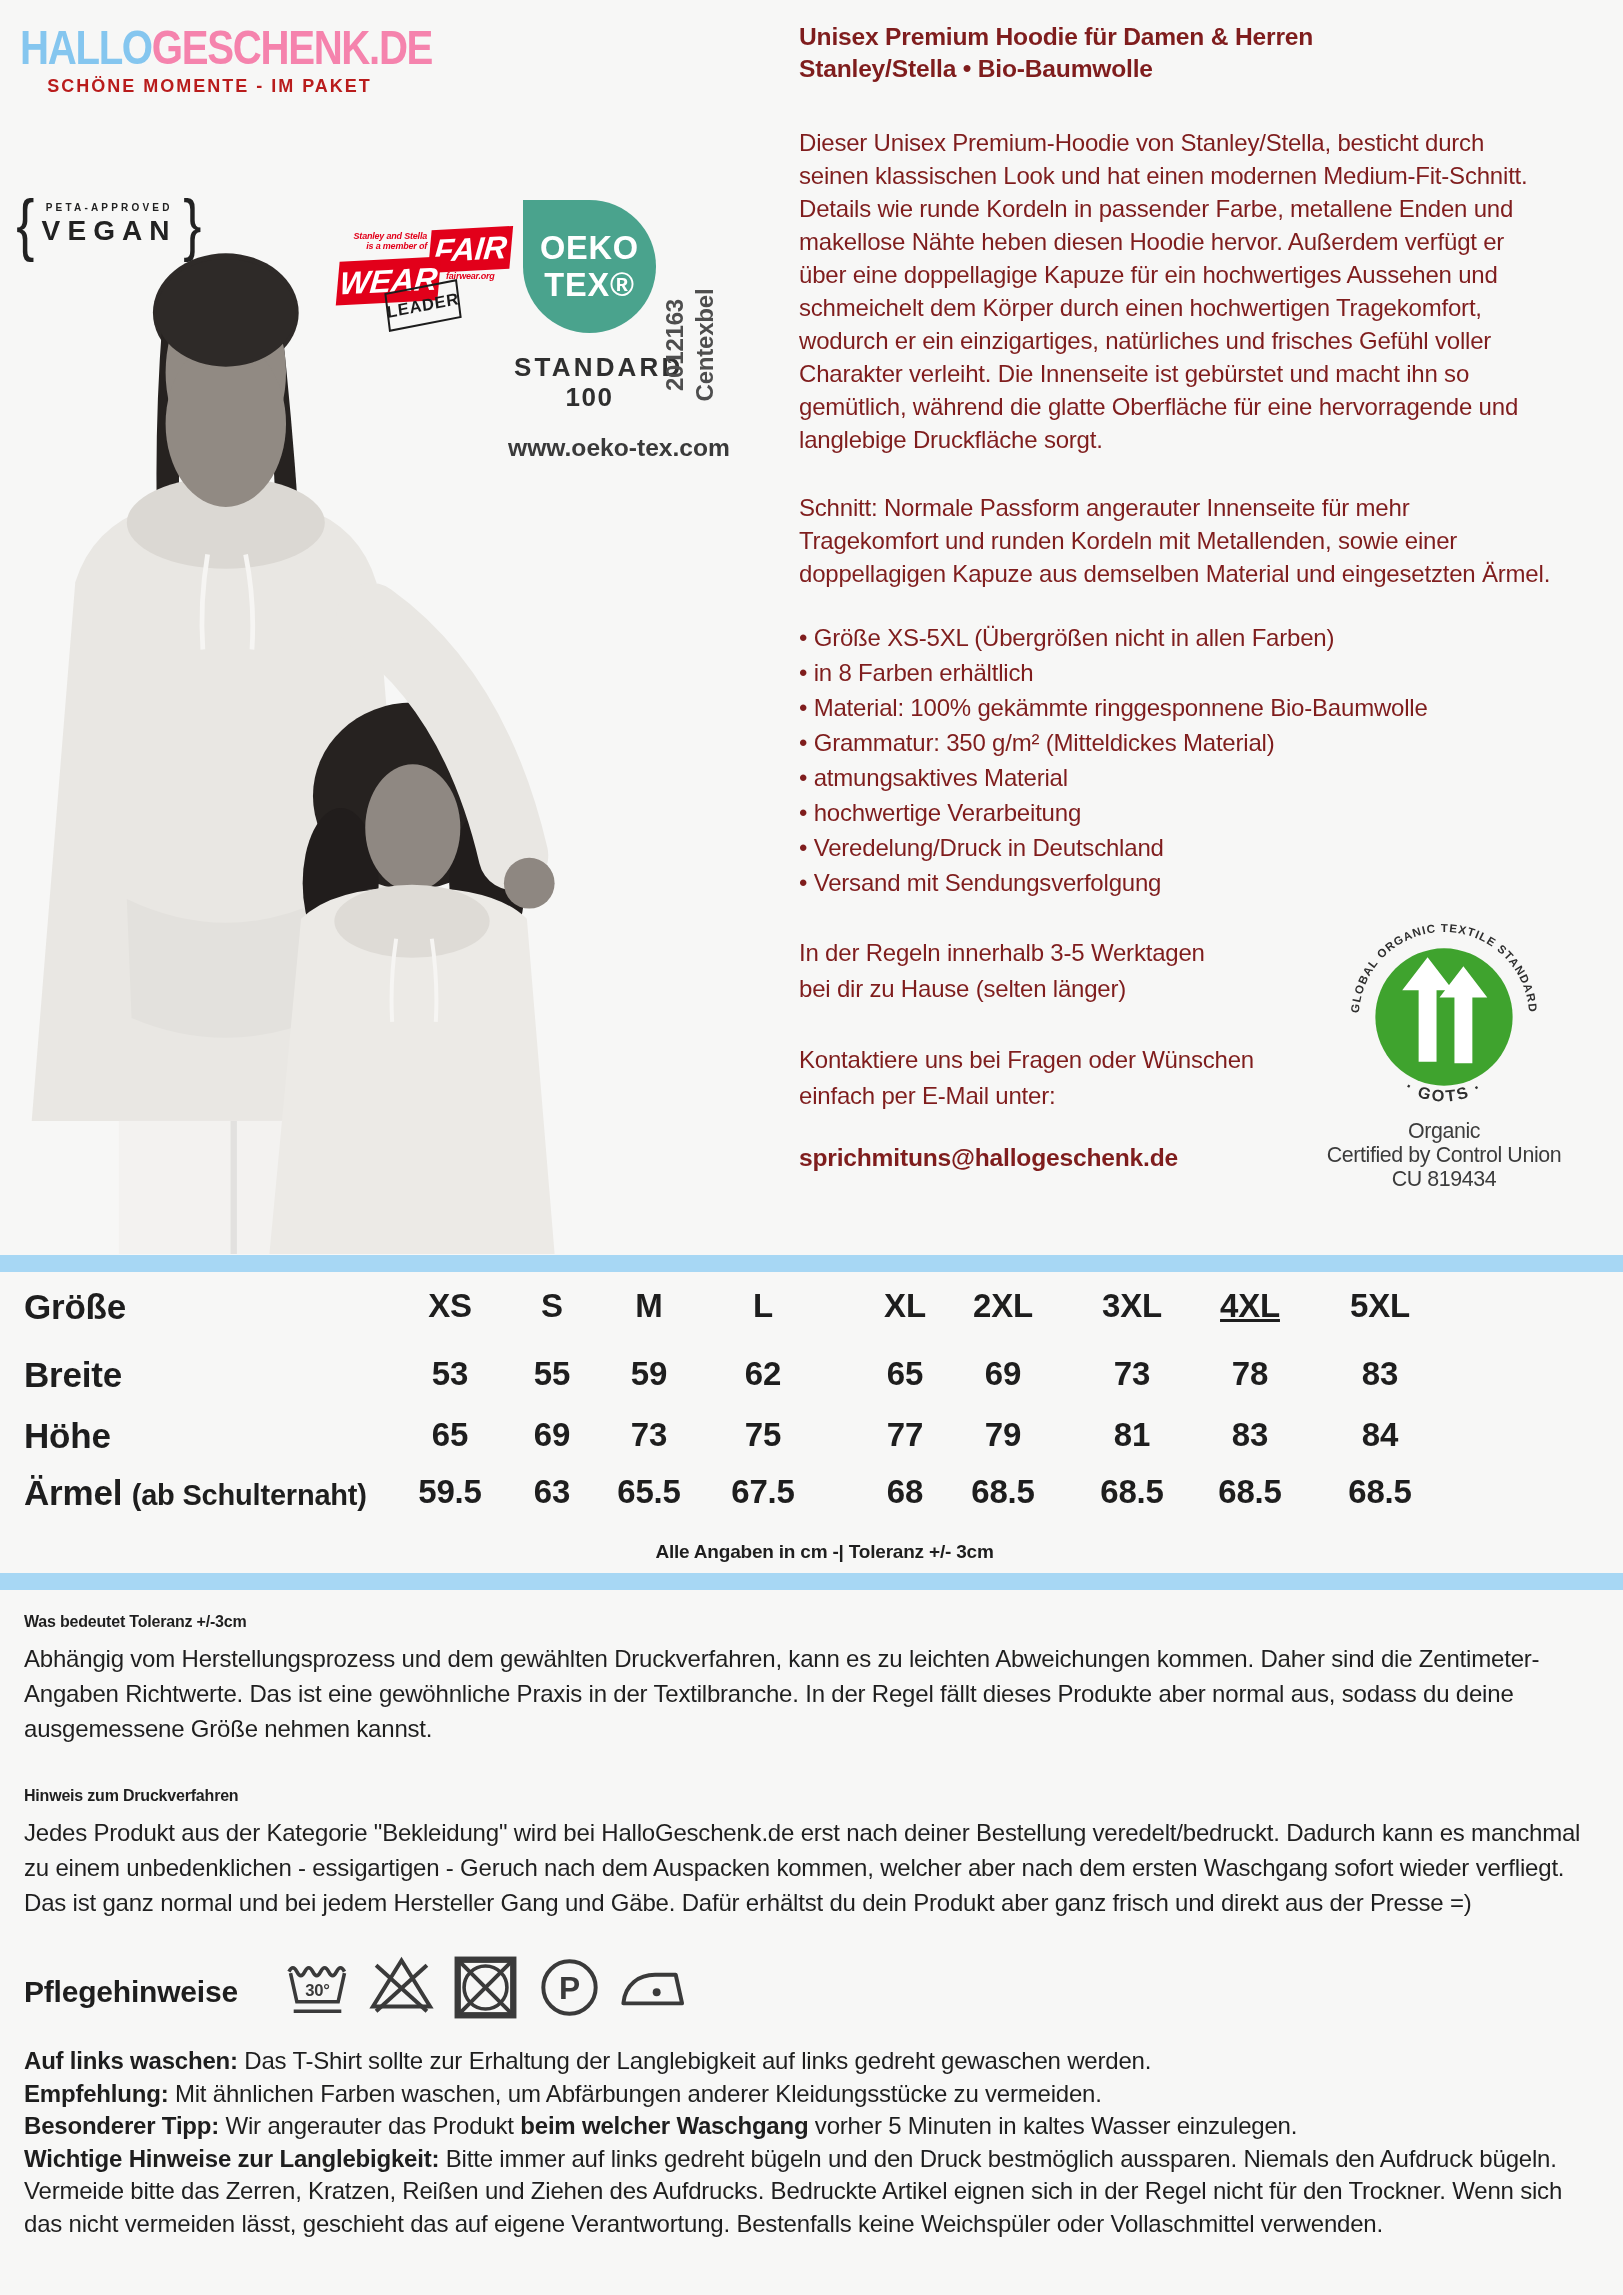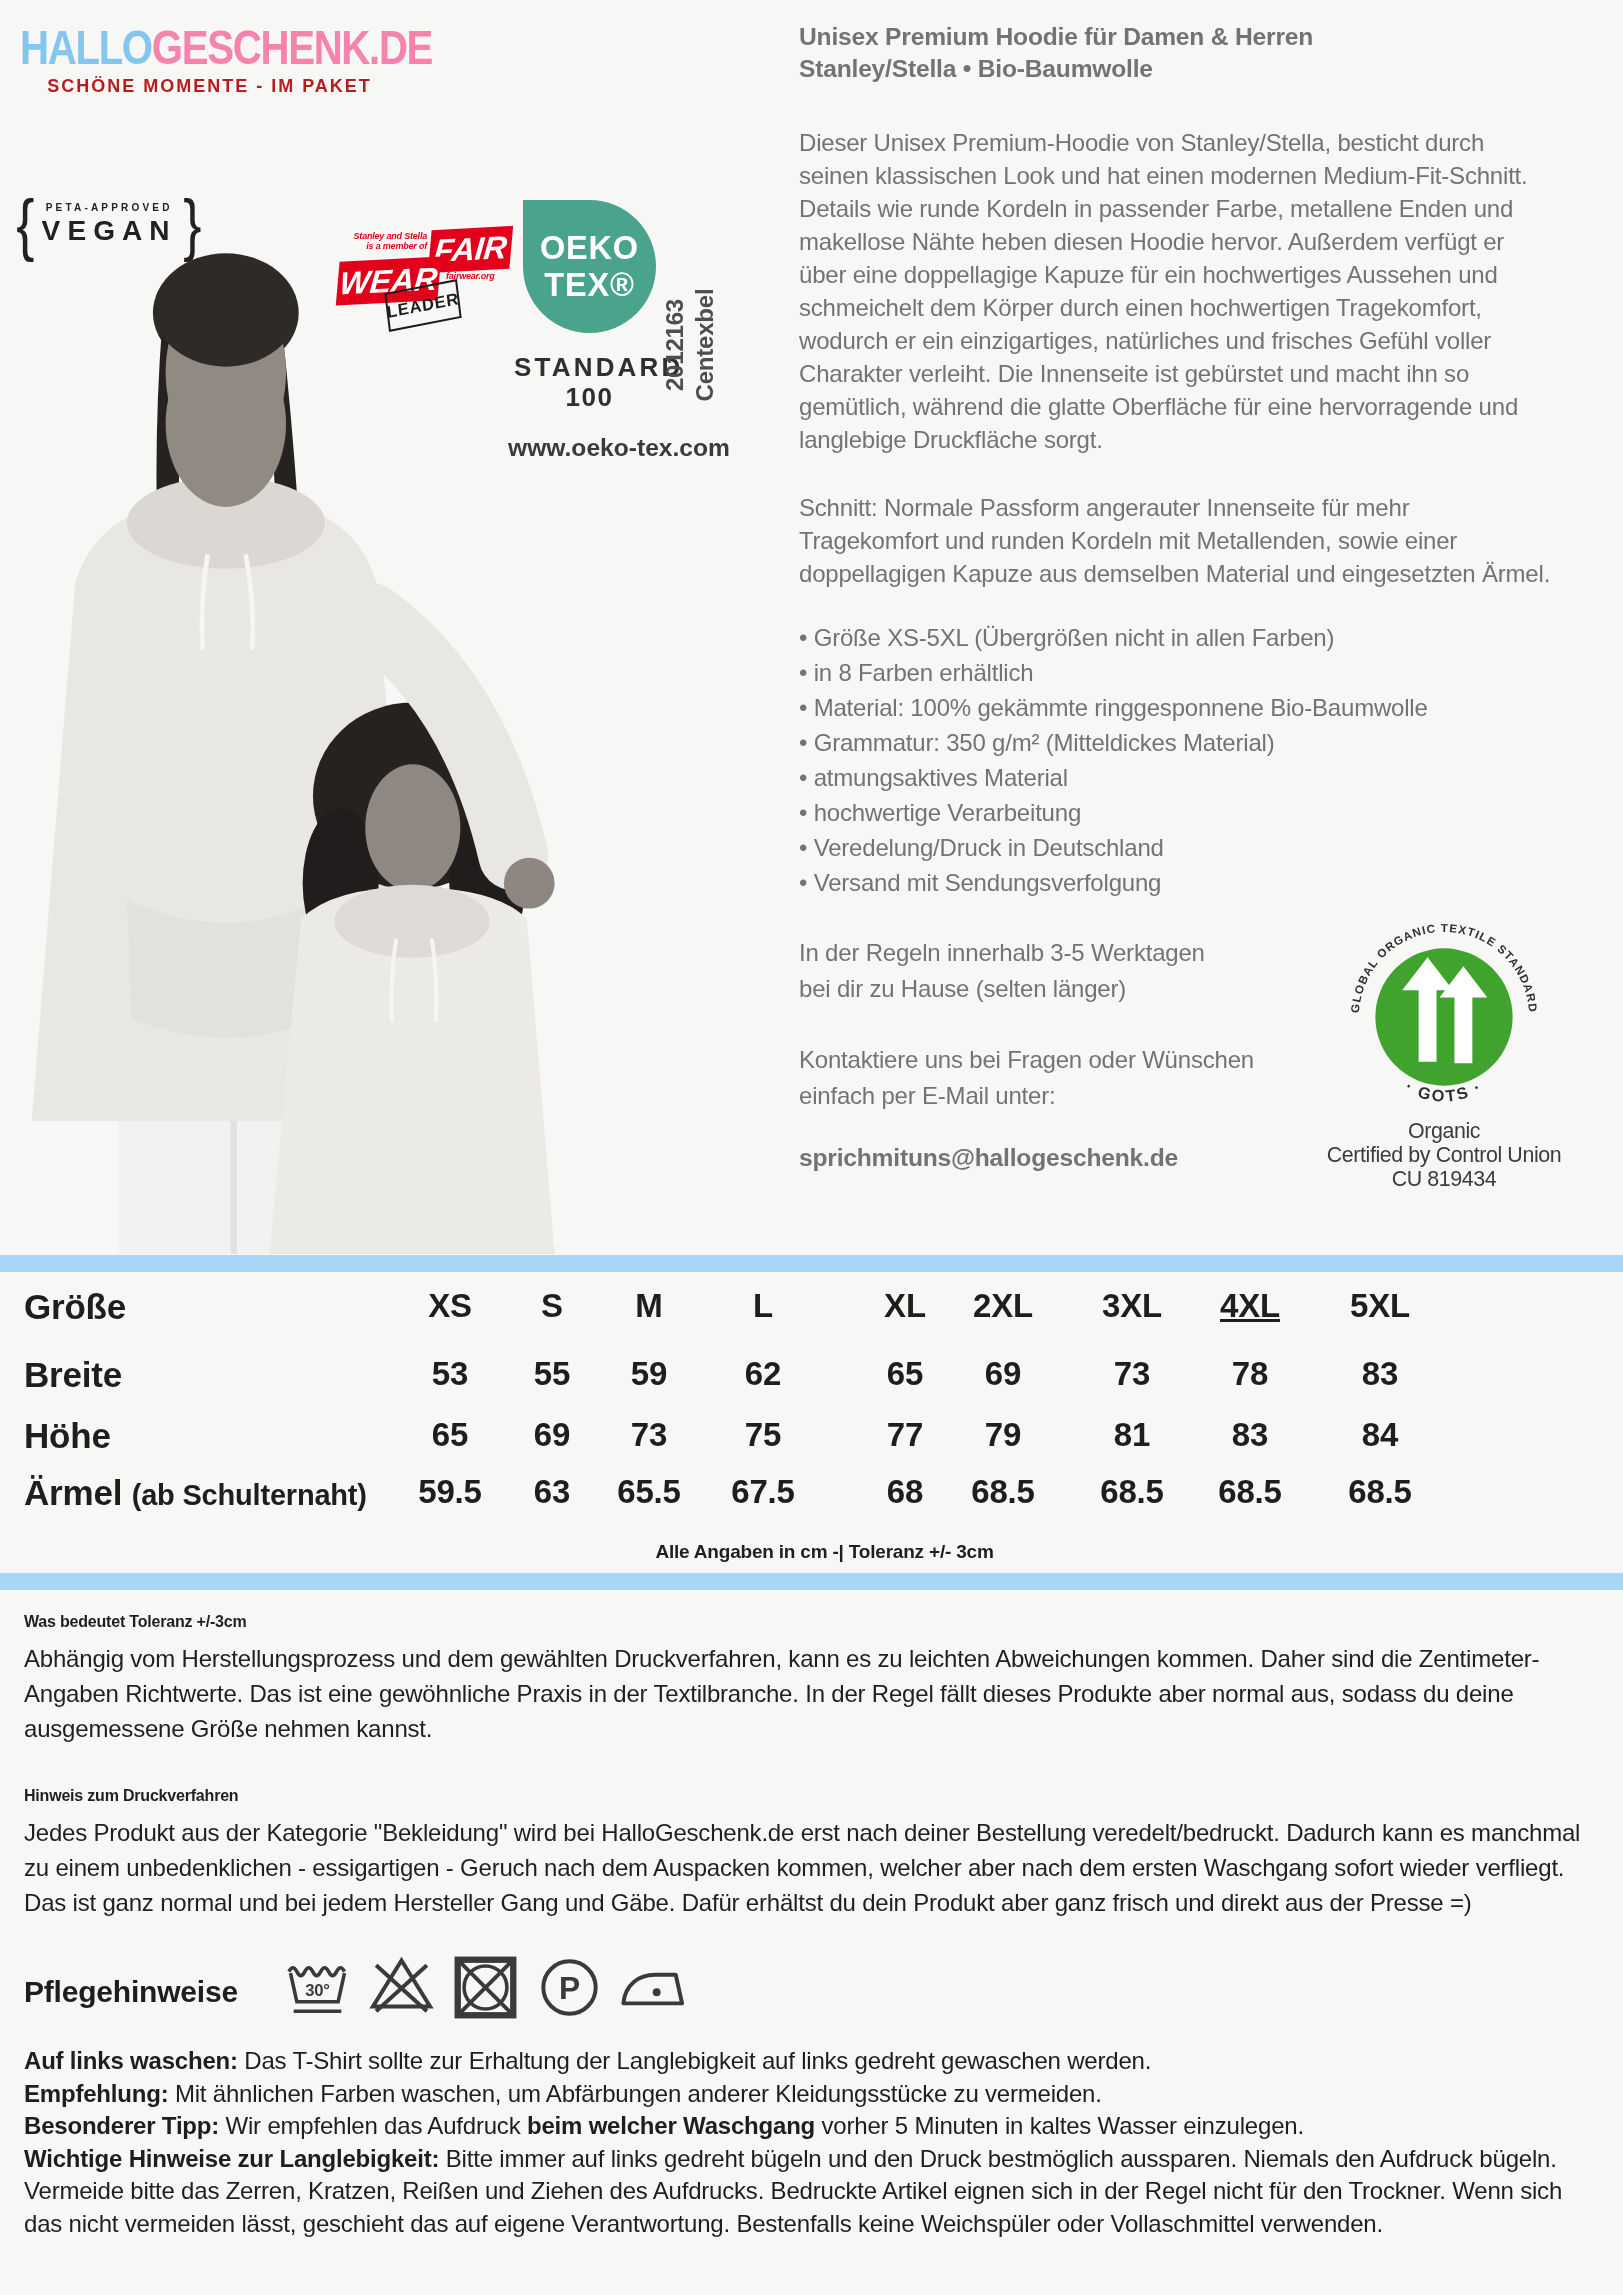--- a/index.html
+++ b/index.html
@@ -44,21 +44,21 @@
   .oeko-100{position:absolute;left:514px;top:382px;width:151px;text-align:center;font-size:26px;
             font-weight:bold;letter-spacing:1.6px;color:#2f2f2f;}
   .oeko-cert{position:absolute;left:634px;top:285px;width:87px;height:127px;}
   .oeko-cert span{position:absolute;white-space:nowrap;font-size:24px;font-weight:bold;color:#4e4e4e;}
   .oeko-cert .c1{left:41px;top:60px;transform:translate(-50%,-50%) rotate(-90deg);}
   .oeko-cert .c2{left:71px;top:60px;transform:translate(-50%,-50%) rotate(-90deg);}
   .oeko-url{position:absolute;left:504px;top:434px;width:230px;text-align:center;font-size:24.6px;
             font-weight:bold;color:#3a3a3a;letter-spacing:0px;}
 
   
-  .right-col{position:absolute;left:799px;top:20.6px;width:753px;font-size:24px;line-height:33px;color:#737373;}
+  .right-col{position:absolute;left:799px;top:20.6px;width:753px;font-size:24px;line-height:33px;color:#7f1d1d;}
   .right-col .title{font-size:24.6px;font-weight:bold;line-height:32px;margin:0;}
   .right-col p{margin:0;}
   .right-col .p1{margin-top:41px;}
   .right-col .p2{margin-top:35px;}
   .right-col ul{list-style:none;margin:30px 0 0 0;padding:0;line-height:35px;}
   .right-col ul li::before{content:"• ";}
   .right-col .delivery{margin-top:35px;line-height:36px;}
   .right-col .contact{margin-top:35px;line-height:36px;}
   .right-col .email{margin-top:27px;font-weight:bold;font-size:24.6px;}
 
@@ -317,18 +317,18 @@
     </svg>
     <svg width="73" height="73" viewBox="0 0 92 92" fill="none" stroke="#3a3a3a">
       <path d="M8 66 C10 42 28 30 48 30 L74 30 L82 66 Z" stroke-width="5" stroke-linejoin="round"></path>
       <circle cx="50" cy="52" r="5" fill="#3a3a3a" stroke="none"></circle>
     </svg>
   </div>
 
   <section class="care-notes">
       <p><span class="b">Auf links waschen:</span><span> Das T-Shirt sollte zur Erhaltung der Langlebigkeit auf links gedreht gewaschen werden.</span></p>
       <p><span class="b">Empfehlung:</span><span> Mit ähnlichen Farben waschen, um Abfärbungen anderer Kleidungsstücke zu vermeiden.</span></p>
-      <p><span class="b">Besonderer Tipp:</span><span> Wir empfehlen das Aufdruck </span><span class="b">beim welcher Waschgang</span><span> vorher 5 Minuten in kaltes Wasser einzulegen.</span></p>
+      <p><span class="b">Besonderer Tipp:</span><span> Wir angerauter das Produkt </span><span class="b">beim welcher Waschgang</span><span> vorher 5 Minuten in kaltes Wasser einzulegen.</span></p>
       <p><span class="b">Wichtige Hinweise zur Langlebigkeit:</span><span> Bitte immer auf links gedreht bügeln und den Druck bestmöglich aussparen. Niemals den Aufdruck bügeln. Vermeide bitte das Zerren, Kratzen, Reißen und Ziehen des Aufdrucks. Bedruckte Artikel eignen sich in der Regel nicht für den Trockner. Wenn sich das nicht vermeiden lässt, geschieht das auf eigene Verantwortung. Bestenfalls keine Weichspüler oder Vollaschmittel verwenden.</span></p>
     </section>
 
 </div>
 
 
 </body></html>

